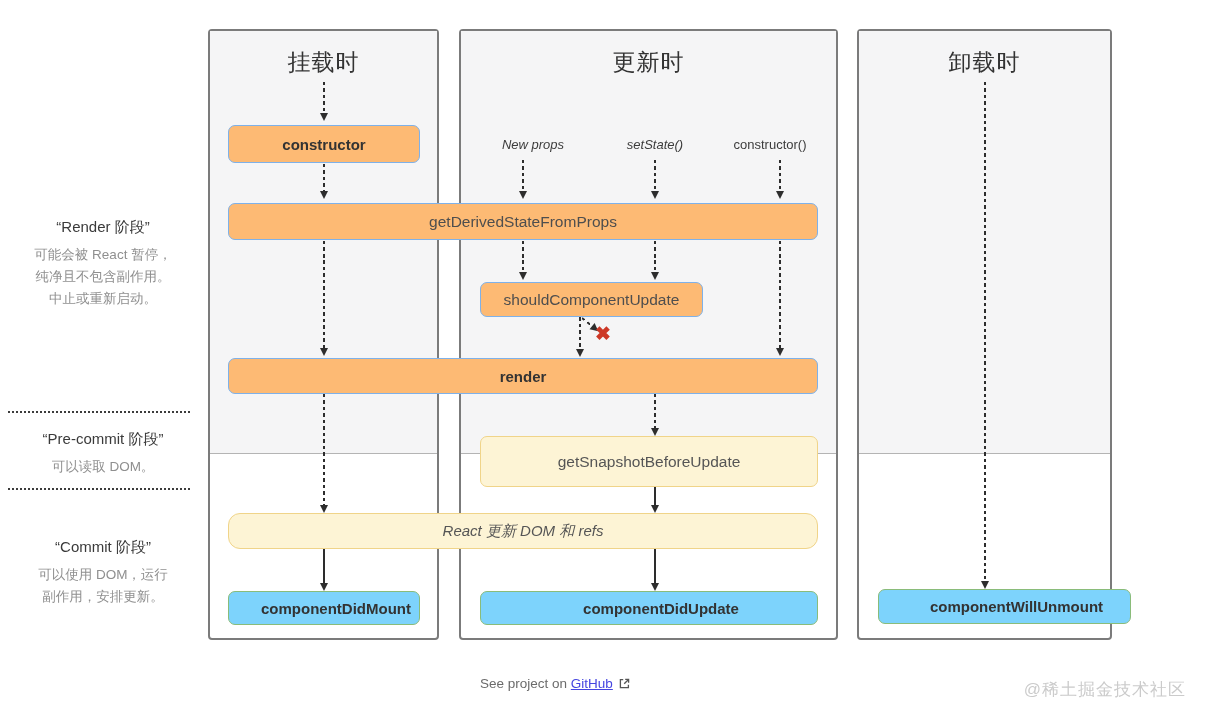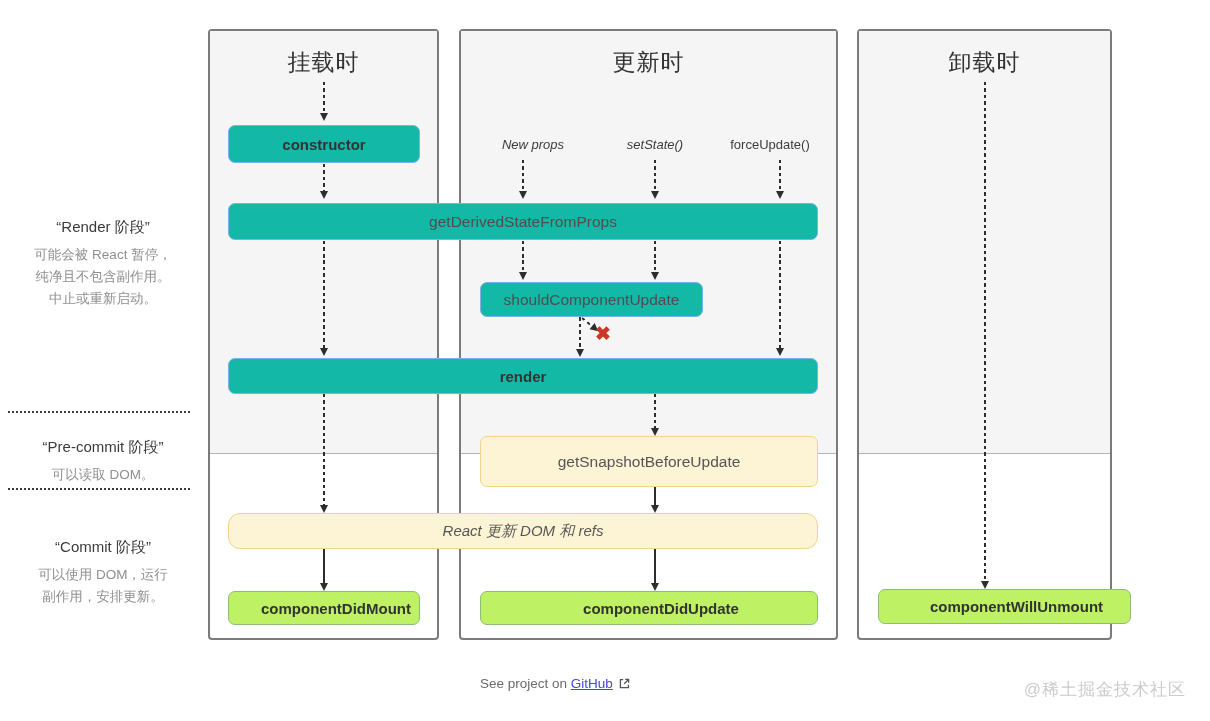--- a/index.html
+++ b/index.html
@@ -25,23 +25,23 @@
   .col-title {
     position:absolute; top:16px; left:0; width:100%; text-align:center;
     font-size:23px; color:#333; letter-spacing:1px;
   }
   
   .box {
     position:absolute; box-sizing:border-box; border-radius:7px;
     display:flex; align-items:center; justify-content:center;
     font-size:15.5px; cursor:default;
   }
-  .box.blue   { background:#14b8a6; border:1.5px solid #7eb1e9; color:#4e4e4e; }
+  .box.blue   { background:#fdba74; border:1.5px solid #7eb1e9; color:#4e4e4e; }
   .box.yellow { background:#fdf4d5; border:1.5px solid #f0d489; color:#555; }
-  .box.green  { background:#bef264; border:1.5px solid #8abc7a; color:#4e4e4e;padding-left:24px; }
+  .box.green  { background:#7dd3fc; border:1.5px solid #8abc7a; color:#4e4e4e;padding-left:24px; }
   .box.bold   { font-weight:700; color:#333; font-size:15px; }
   .box.italic { font-style:italic; font-size:15px; }
   
   .trigger {
     position:absolute; transform:translateX(-50%);
     font-size:13px; color:#3c3c3c; white-space:nowrap;
   }
   .trigger.italic { font-style:italic; }
   
   .arrow { position:absolute; width:2px; }
@@ -79,21 +79,21 @@
   <div class="sidebar">
     <div class="phase-block" style="top:218px;">
       <div class="phase-title">“Render 阶段”</div>
       <div class="phase-desc">
         <div>可能会被 React 暂停，</div>
         <div>纯净且不包含副作用。</div>
         <div>中止或重新启动。</div>
       </div>
     </div>
     <div class="dotted-sep" style="top:411px;"></div>
-    <div class="phase-block" style="top:430px;margin-top:8px;">
+    <div class="phase-block" style="top:430px;">
       <div class="phase-title">“Pre-commit 阶段”</div>
       <div class="phase-desc">
         <div>可以读取 DOM。</div>
       </div>
     </div>
     <div class="dotted-sep" style="top:488px;"></div>
     <div class="phase-block" style="top:538px;">
       <div class="phase-title">“Commit 阶段”</div>
       <div class="phase-desc">
         <div>可以使用 DOM，运行</div>
@@ -110,21 +110,21 @@
     <div class="phase-top"></div>
     <div class="col-title">更新时</div>
   </div>
   <div class="col" style="left:857px; width:255px;">
     <div class="phase-top"></div>
     <div class="col-title">卸载时</div>
   </div>
 
   <div class="trigger italic" style="left:533px; top:137px;">New props</div>
   <div class="trigger" style="left:655px; top:137px;font-style:italic;">setState()</div>
-  <div class="trigger" style="left:770px; top:137px;">forceUpdate()</div>
+  <div class="trigger" style="left:770px; top:137px;">constructor()</div>
 
   <div class="arrow dashed" style="left:323px; top:82px;  height:32px;"></div>
   <div class="arrow dashed" style="left:323px; top:164px; height:28px;"></div>
   <div class="arrow dashed" style="left:522px; top:160px; height:32px;"></div>
   <div class="arrow dashed" style="left:654px; top:160px; height:32px;"></div>
   <div class="arrow dashed" style="left:779px; top:160px; height:32px;"></div>
   <div class="arrow dashed" style="left:323px; top:241px; height:108px;"></div>
   <div class="arrow dashed" style="left:522px; top:241px; height:32px;"></div>
   <div class="arrow dashed" style="left:654px; top:241px; height:32px;"></div>
   <div class="arrow dashed" style="left:779px; top:241px; height:108px;"></div>

